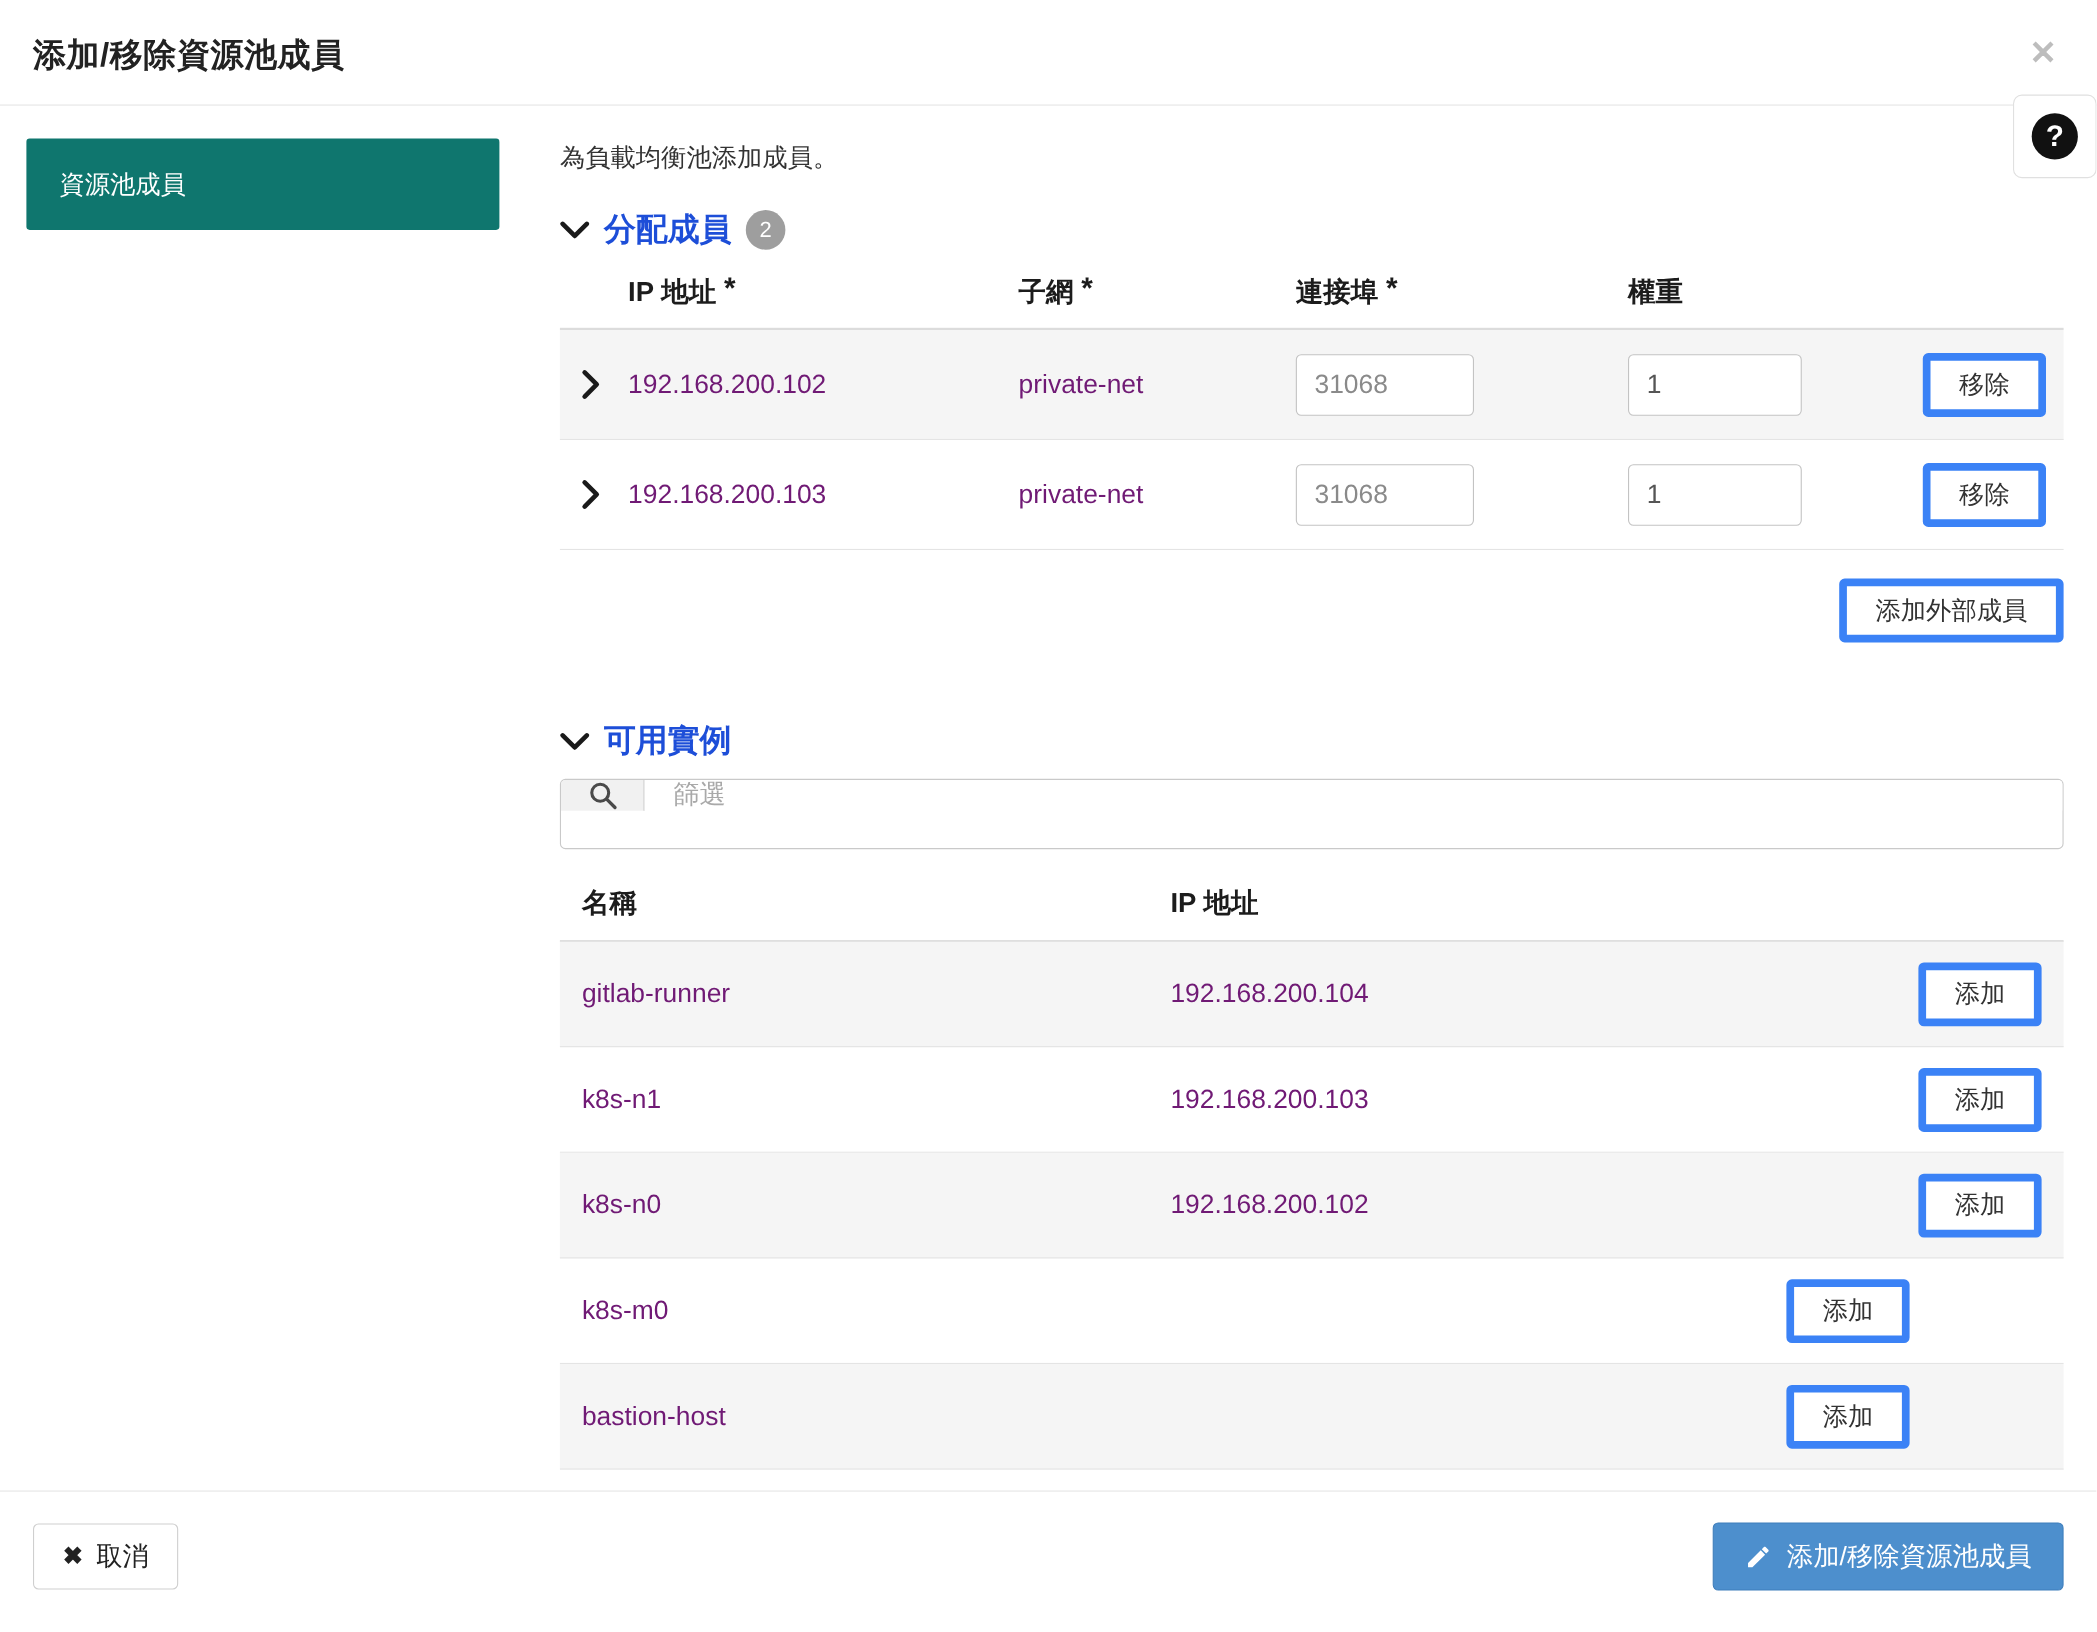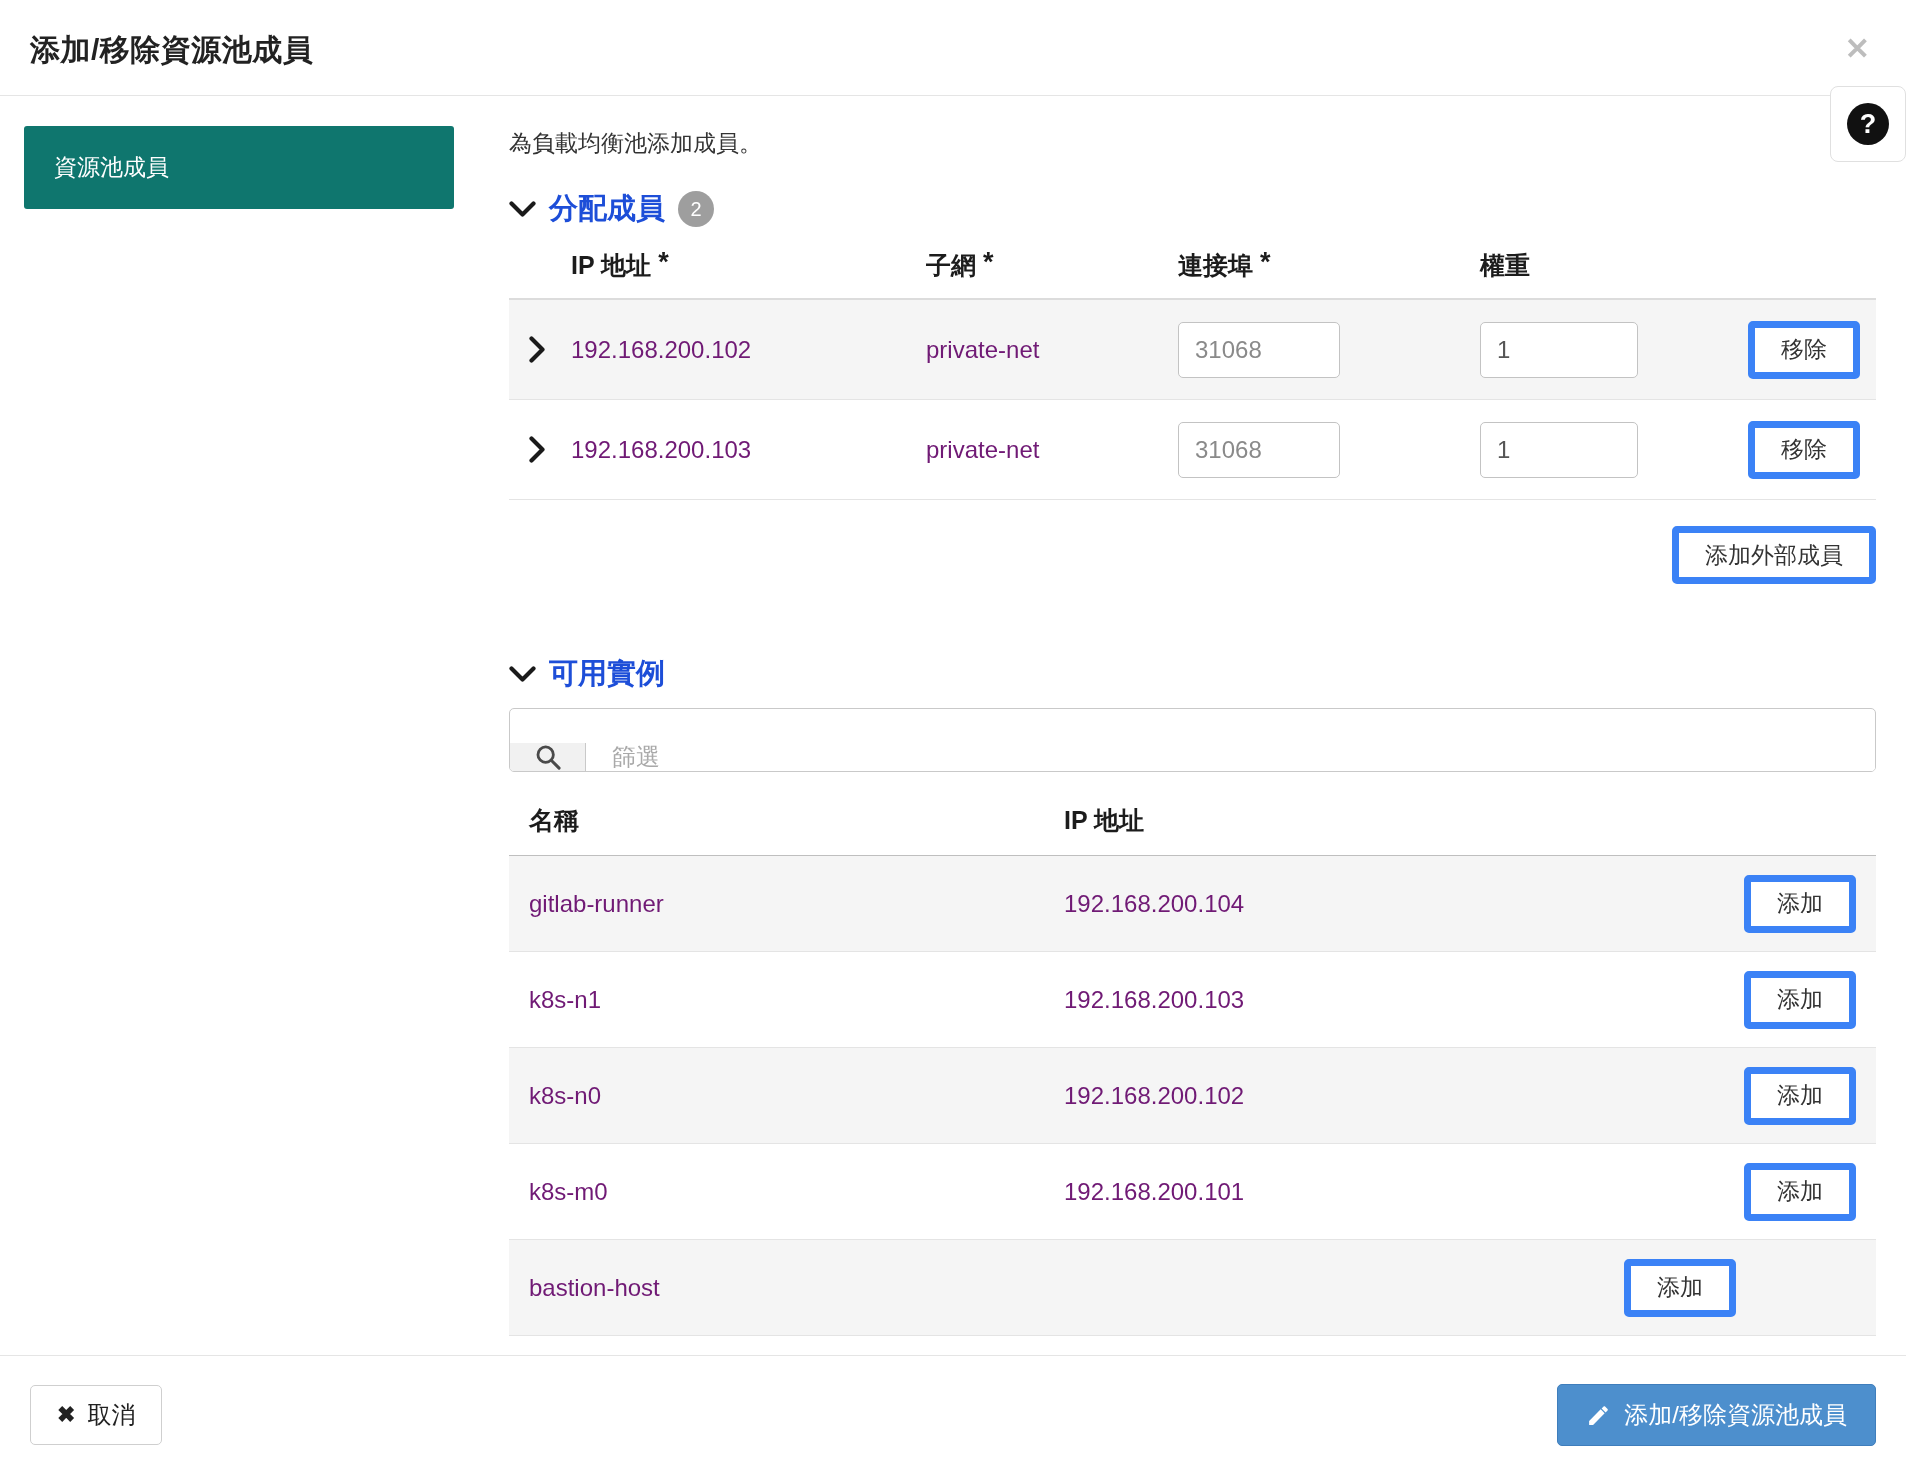--- a/index.html
+++ b/index.html
@@ -91,21 +91,21 @@
     font-size: 23px; color: #333; height: 58px; padding: 0 26px;
     cursor: pointer; font-family: "Liberation Sans", sans-serif;
     white-space: nowrap;
   }
   .btn-cell { justify-self: end; }
 
   .ext-btn-row { display: flex; justify-content: flex-end; margin-top: 26px; margin-bottom: 70px; }
 
   
   .search-group {
-    display: flex; align-items: flex-end; height: 64px;
+    display: flex; align-items: flex-start; height: 64px;
     border: 1px solid #c9c9c9; border-radius: 5px; overflow: hidden;
     margin-bottom: 28px; background: #fff;
   }
   .search-addon {
     width: 76px; background: #f1f1f1; border-right: 1px solid #c9c9c9;
     display: flex; align-items: center; justify-content: center;
   }
   .search-input {
     flex: 1; border: none; outline: none; font-size: 24px; padding: 0 26px;
     color: #333; font-family: "Liberation Sans", sans-serif;
@@ -257,21 +257,20 @@
         </div>
 
         <div class="avail-grid avail-row striped">
           <span class="cell-text">k8s-n0</span>
           <span class="cell-text">192.168.200.102</span>
           <span class="btn-cell"><button class="btn">添加</button></span>
         </div>
 
         <div class="avail-grid avail-row">
           <span class="cell-text">k8s-m0</span>
-          <span class="cell-text">192.168.200.101</span>
           <span class="btn-cell"><button class="btn">添加</button></span>
         </div>
 
         <div class="avail-grid avail-row striped">
           <span class="cell-text">bastion-host</span>
           <span class="btn-cell"><button class="btn">添加</button></span>
         </div>
       </div>
 
     </div>

